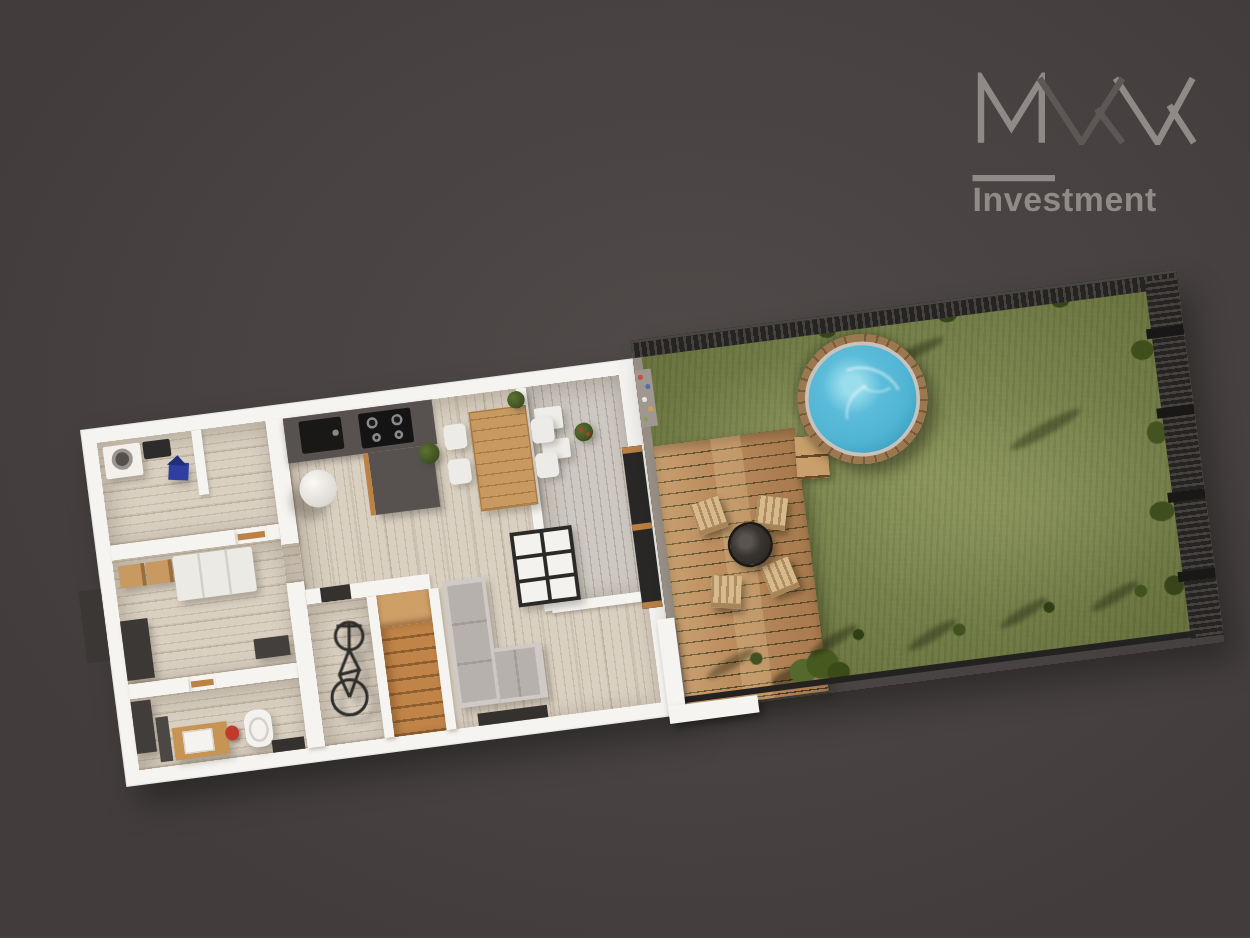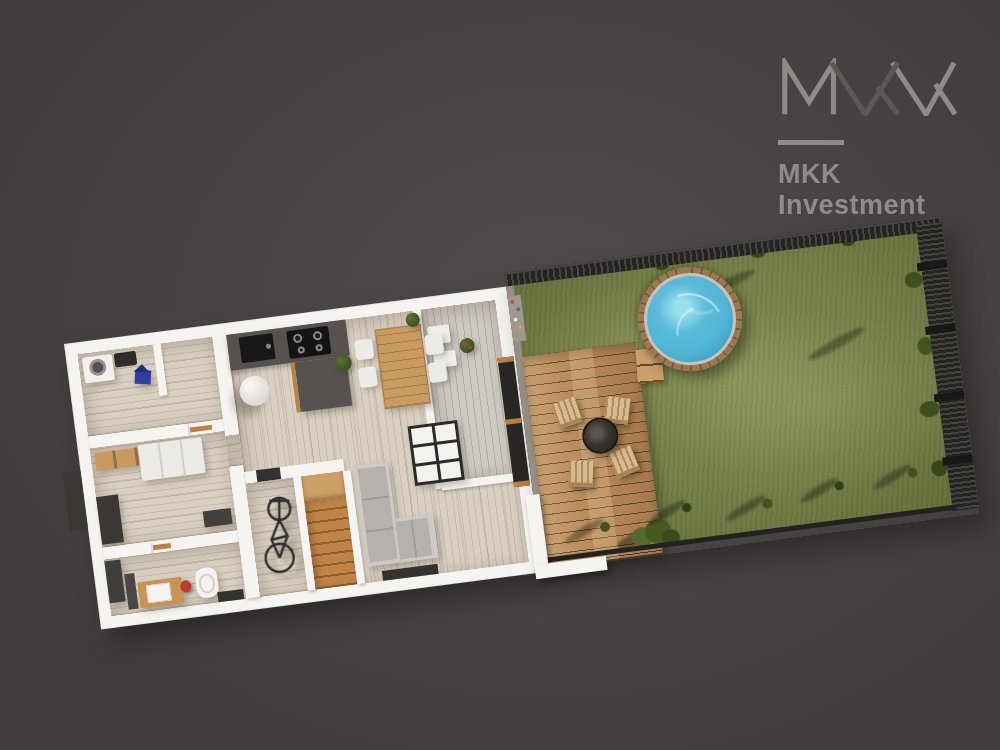--- a/index.html
+++ b/index.html
@@ -82,21 +82,20 @@
 
   <div class="logo">
     <svg width="182" height="58" viewBox="0 0 190 62" aria-label="MKK">
       <g fill="none" stroke-width="5.5" stroke-linejoin="miter">
         <path d="M5 60 V5 L31 47 L57 5 V60" stroke="#8f8a87"></path>
         <path d="M120 5 L156 60 L186 5 M166 28 L187 60" stroke="#8f8a87"></path>
         <path d="M55 5 L91 60 L126 5 M104 31 L126 60" stroke="#5d5855"></path>
       </g>
     </svg>
     <div class="rule"></div>
-    <div class="t1">MKK</div>
     <div class="t2">Investment</div>
   </div>
 
   <div class="plot">
 
     <div class="house">
 
       <div class="floor wood-v" style="left:162px;top:12px;width:271px;height:264px;"></div>
 
       <div class="floor wood-gray" style="left:356px;top:12px;width:77px;height:174px;"></div>

